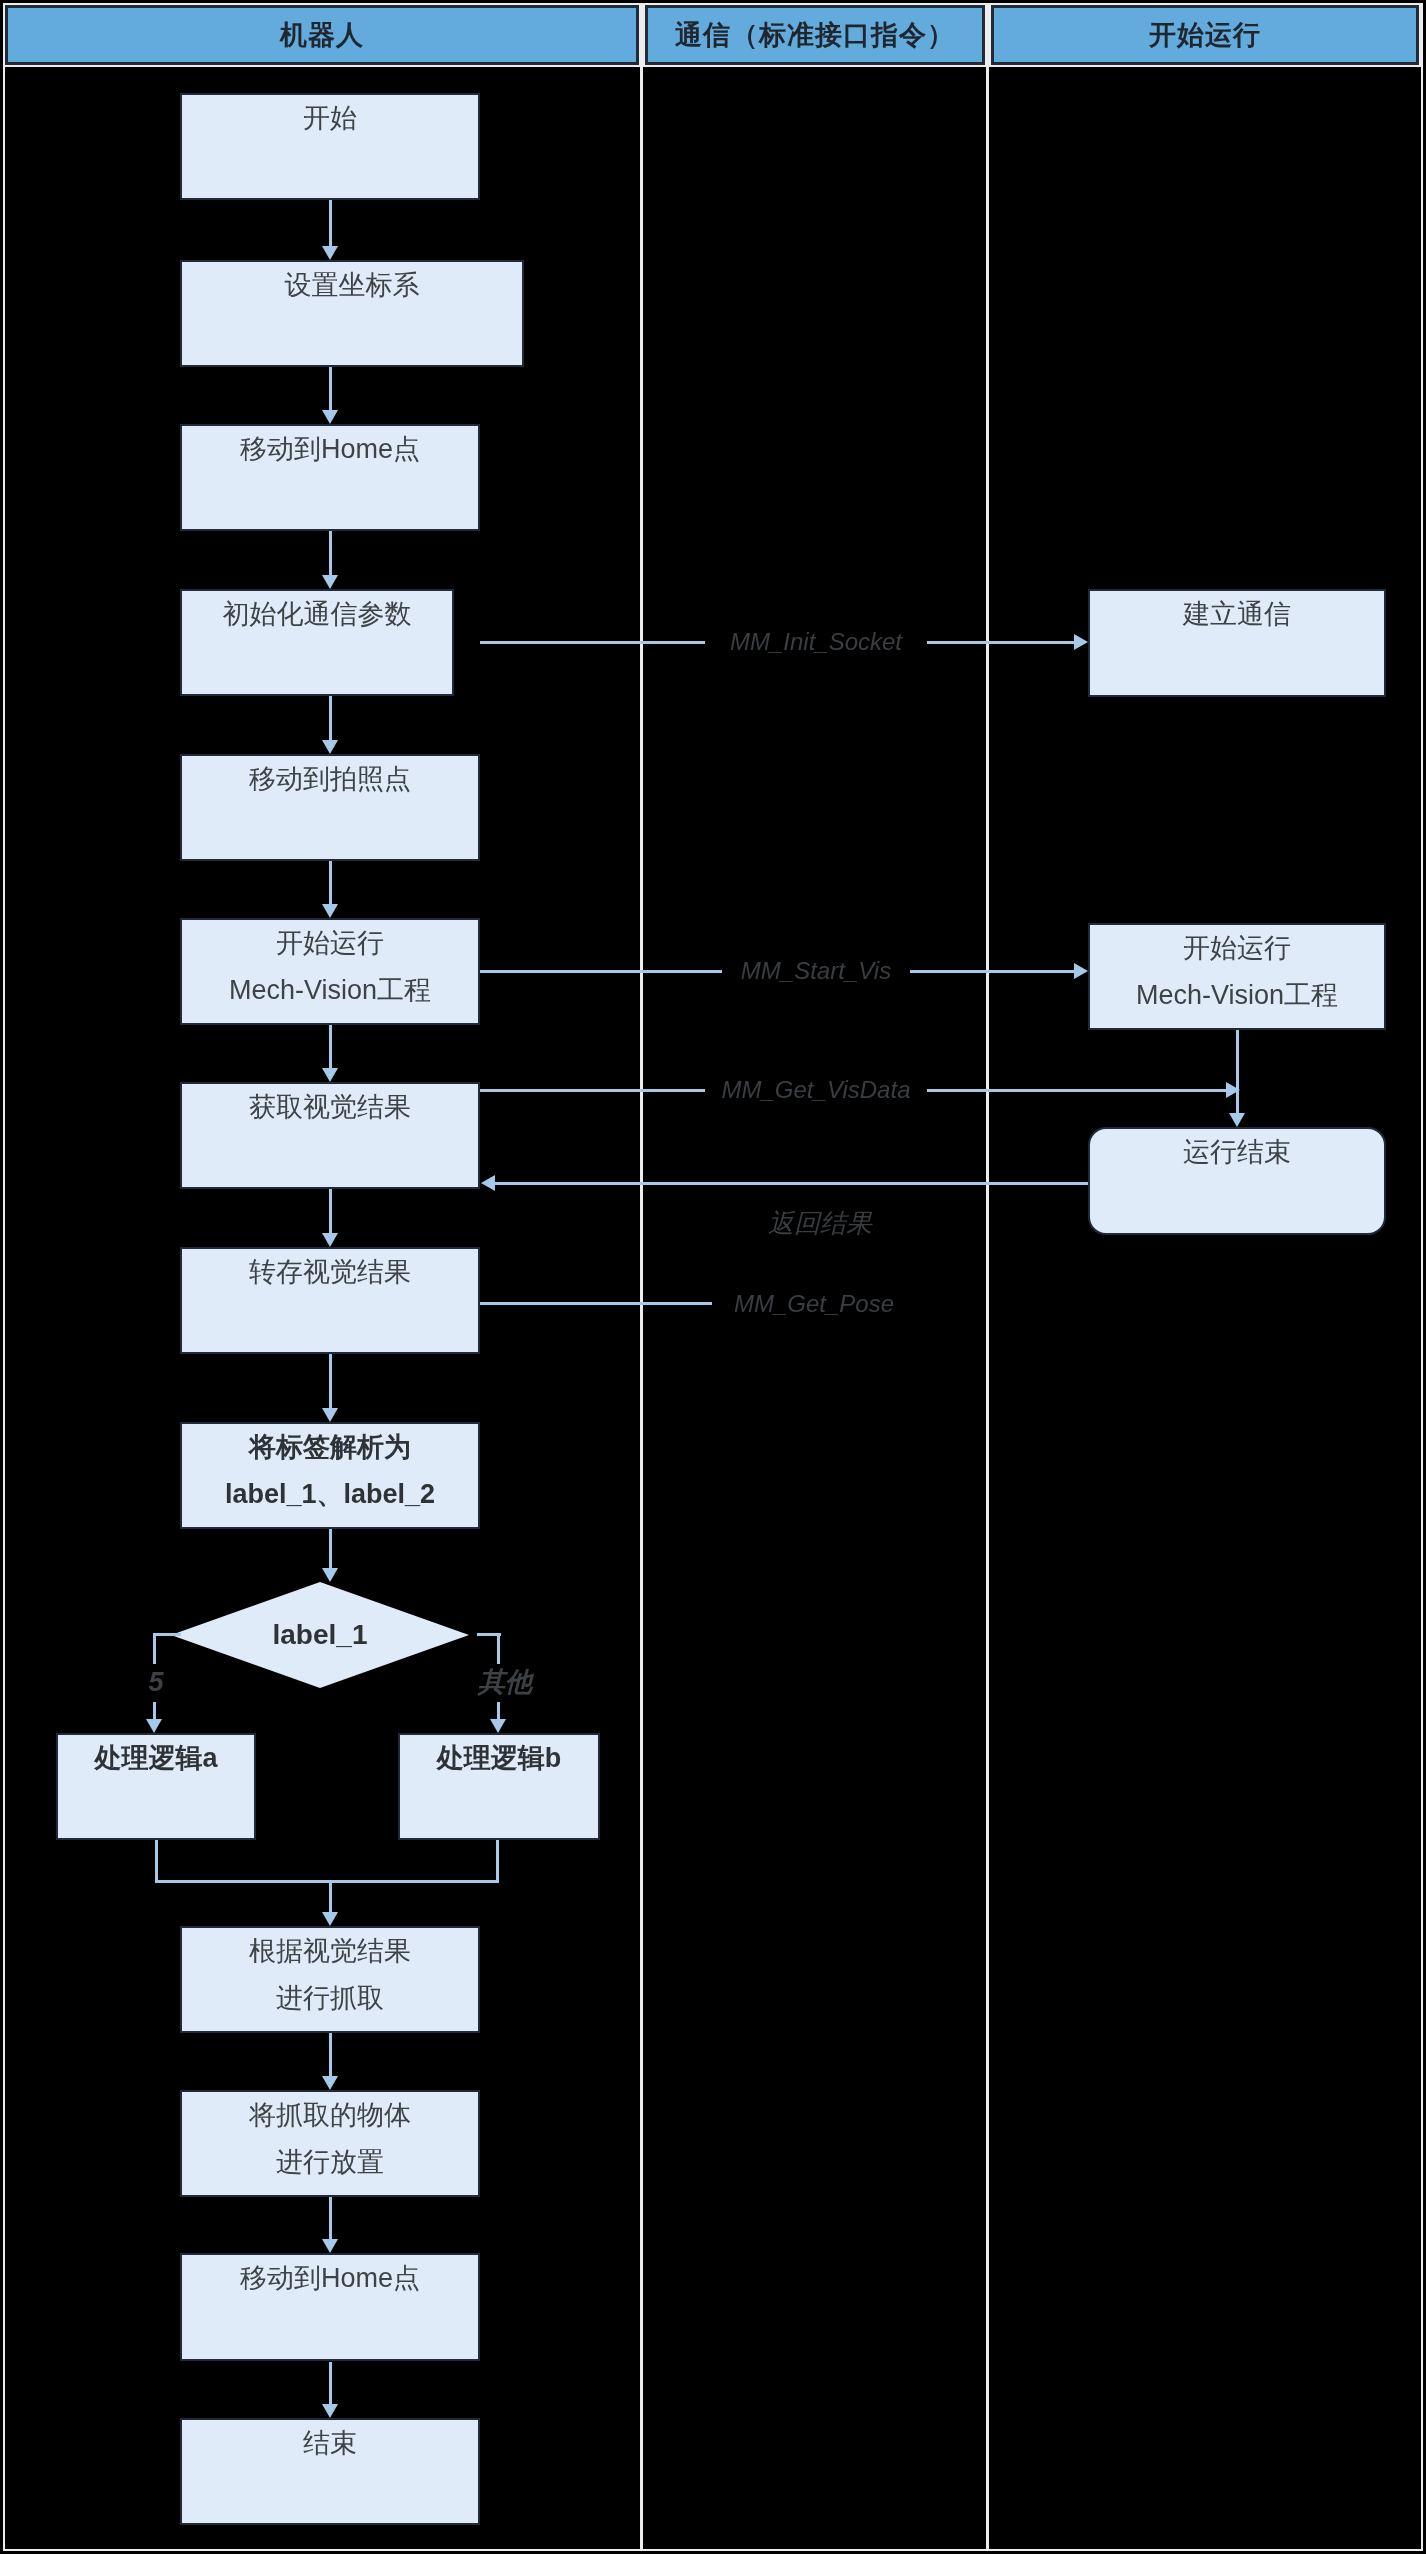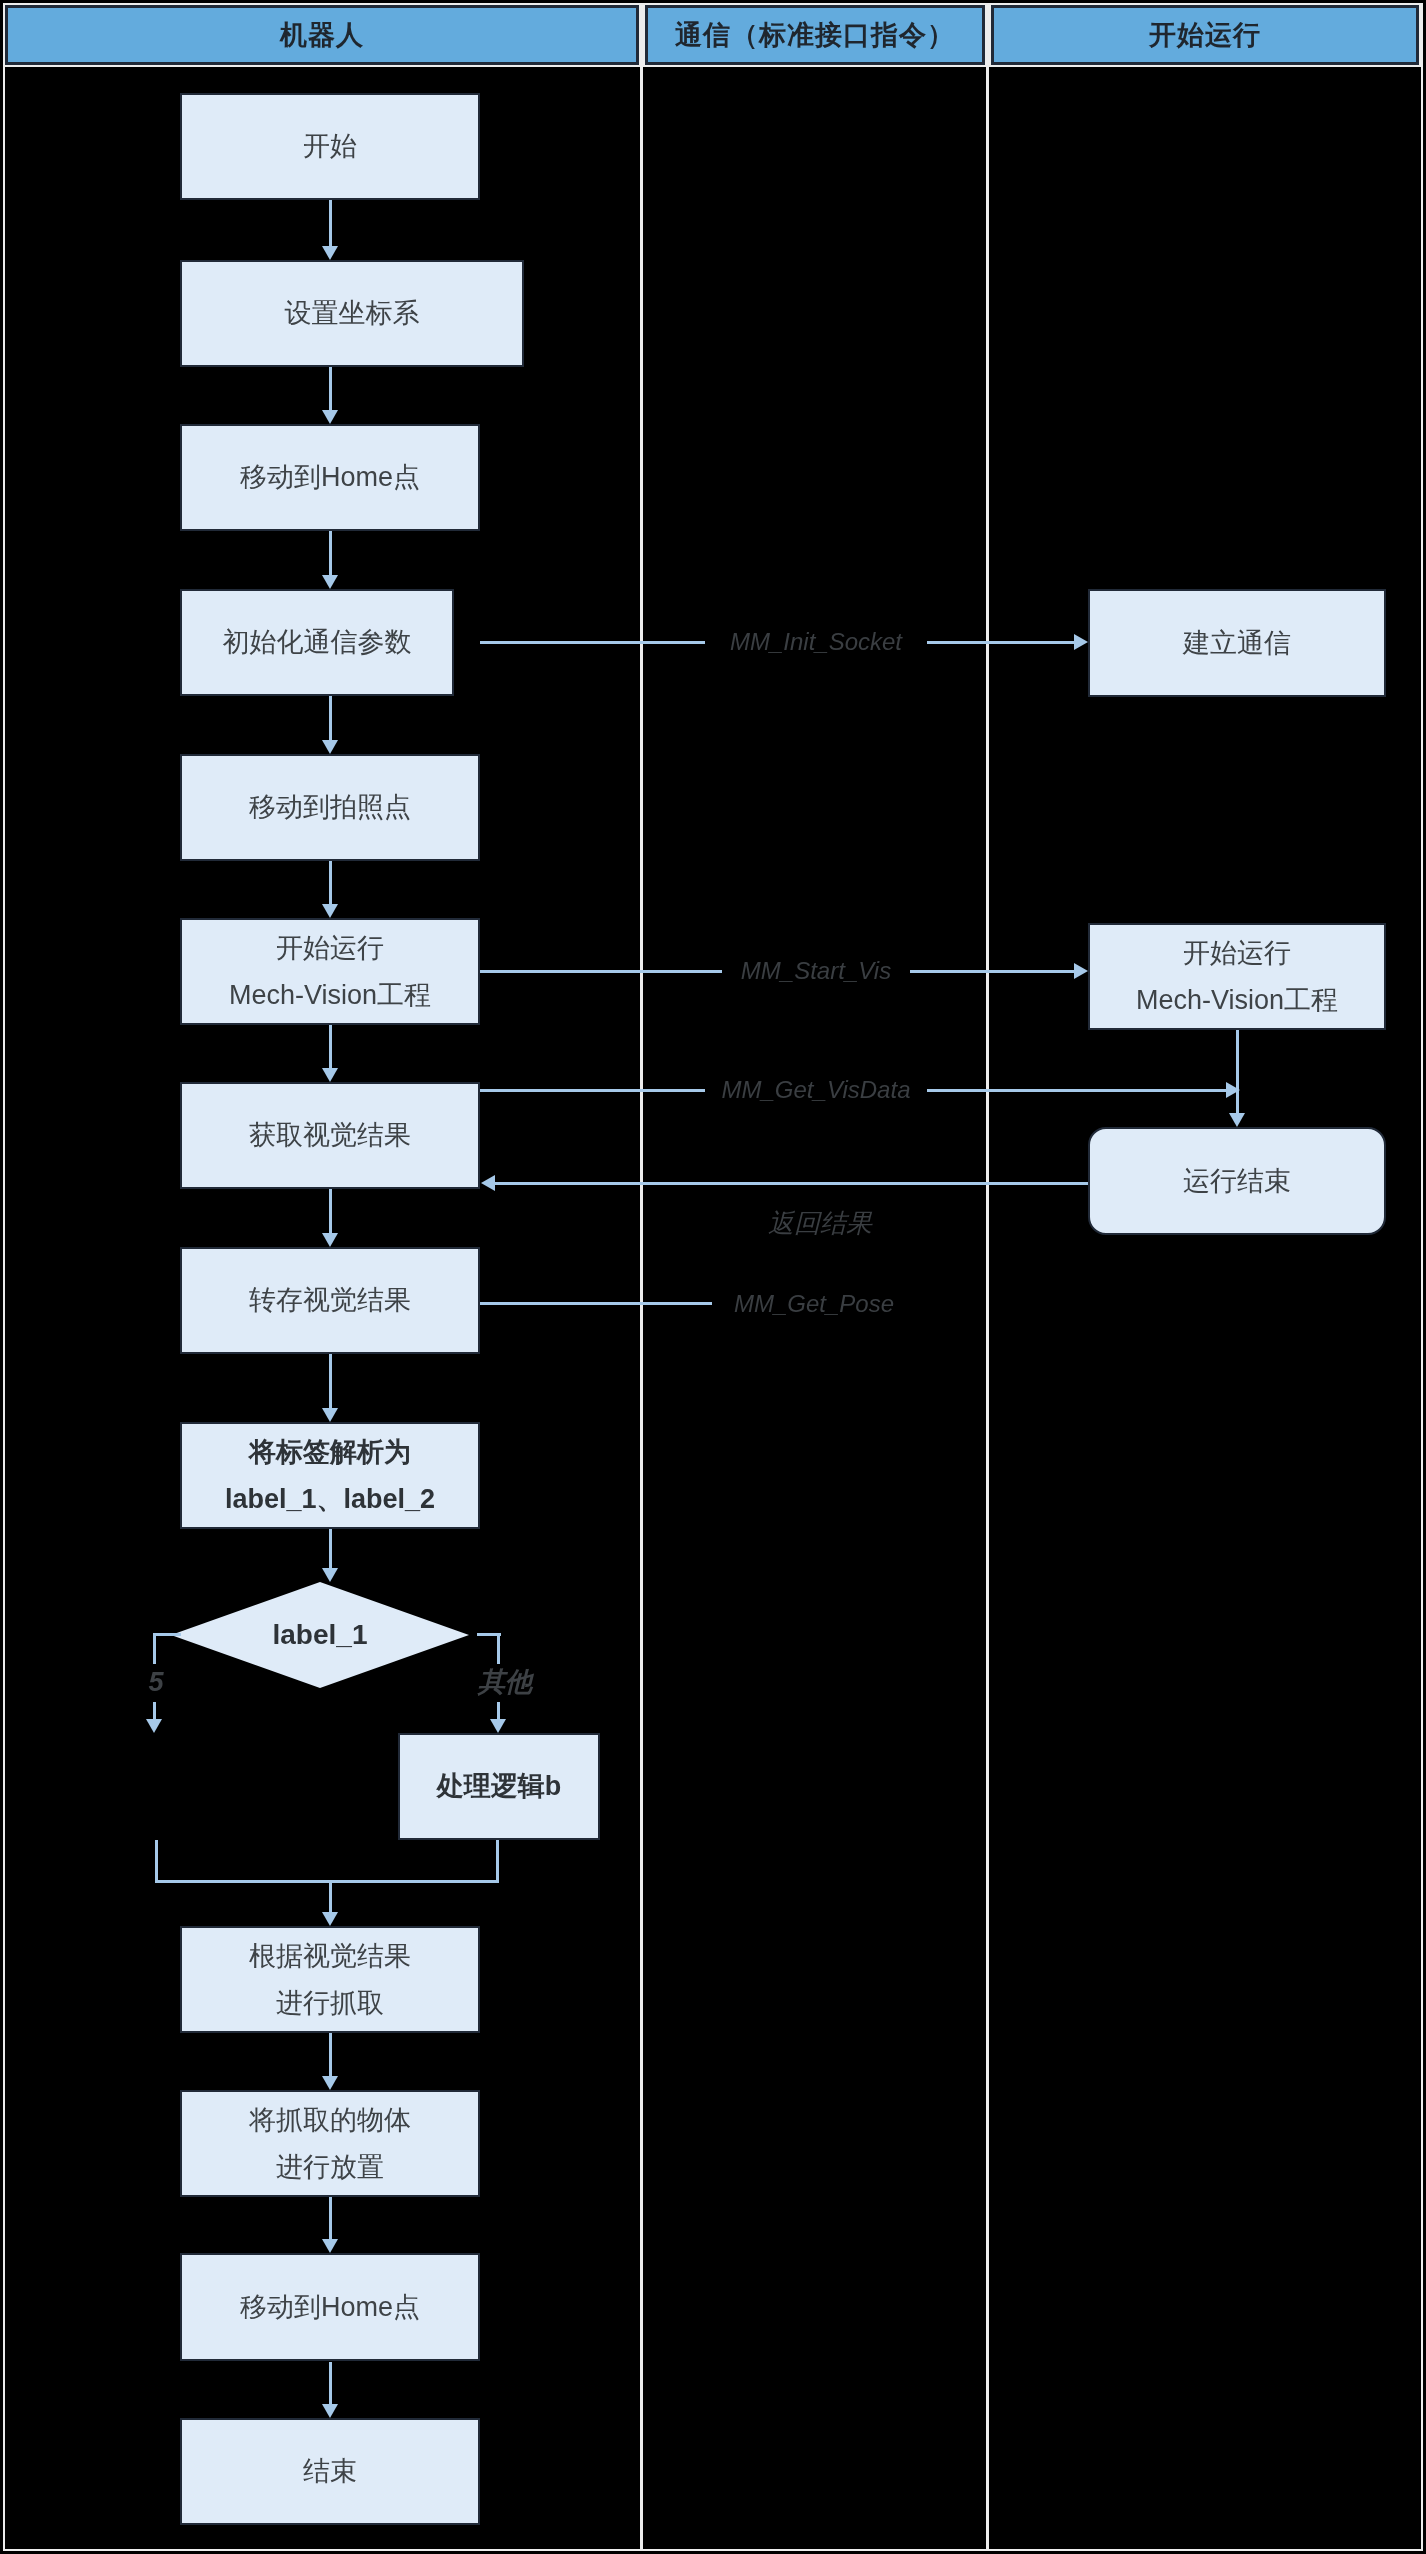--- a/index.html
+++ b/index.html
@@ -21,21 +21,21 @@
   }
   .frame{position:absolute;left:3px;top:3px;width:1420px;height:2548px;
     border:2px solid var(--grid);box-sizing:border-box;}
   .vdiv{position:absolute;top:67px;width:3px;height:2482px;background:var(--grid);}
   .header-strip{position:absolute;left:3px;top:3px;width:1420px;height:64px;background:var(--grid);}
   .hcell{position:absolute;top:5px;height:60px;background:var(--header-blue);
     border:3px solid var(--box-border);box-sizing:border-box;
     display:flex;align-items:center;justify-content:center;
     font-size:27px;font-weight:bold;color:var(--header-text);letter-spacing:1px;}
   .box{position:absolute;background:var(--box-fill);border:2px solid var(--box-border);
-    box-sizing:border-box;display:flex;flex-direction:column;align-items:center;justify-content:center;
+    box-sizing:border-box;display:flex;flex-direction:column;align-items:center;justify-content:flex-start;
     font-size:27px;color:var(--box-text);text-align:center;line-height:47px;}
   .box.bold{font-weight:bold;color:var(--bold-text);}
   .diamond{position:absolute;background:var(--box-fill);
     clip-path:polygon(50% 0,100% 50%,50% 100%,0 50%);
     display:flex;align-items:center;justify-content:center;
     font-size:28px;font-weight:bold;color:var(--bold-text);}
   .vline{position:absolute;width:3px;background:var(--line);}
   .hline{position:absolute;height:3px;background:var(--line);}
   .tri-down{position:absolute;width:0;height:0;
     border-left:8px solid transparent;border-right:8px solid transparent;
@@ -99,20 +99,23 @@
   </div>
   <div class="box bold" style="left:180px;top:1422px;width:300px;height:107px;">
     <span>将标签解析为</span>
     <span>label_1、label_2</span>
   </div>
 
   <div class="diamond" style="left:171px;top:1582px;width:298px;height:106px;">
     <span>label_1</span>
   </div>
 
+  <div class="box bold" style="left:56px;top:1733px;width:200px;height:107px;">
+    <span>处理逻辑a</span>
+  </div>
   <div class="box bold" style="left:398px;top:1733px;width:202px;height:107px;">
     <span>处理逻辑b</span>
   </div>
 
   <div class="box" style="left:180px;top:1926px;width:300px;height:107px;">
     <span>根据视觉结果</span>
     <span>进行抓取</span>
   </div>
   <div class="box" style="left:180px;top:2090px;width:300px;height:107px;">
     <span>将抓取的物体</span>

